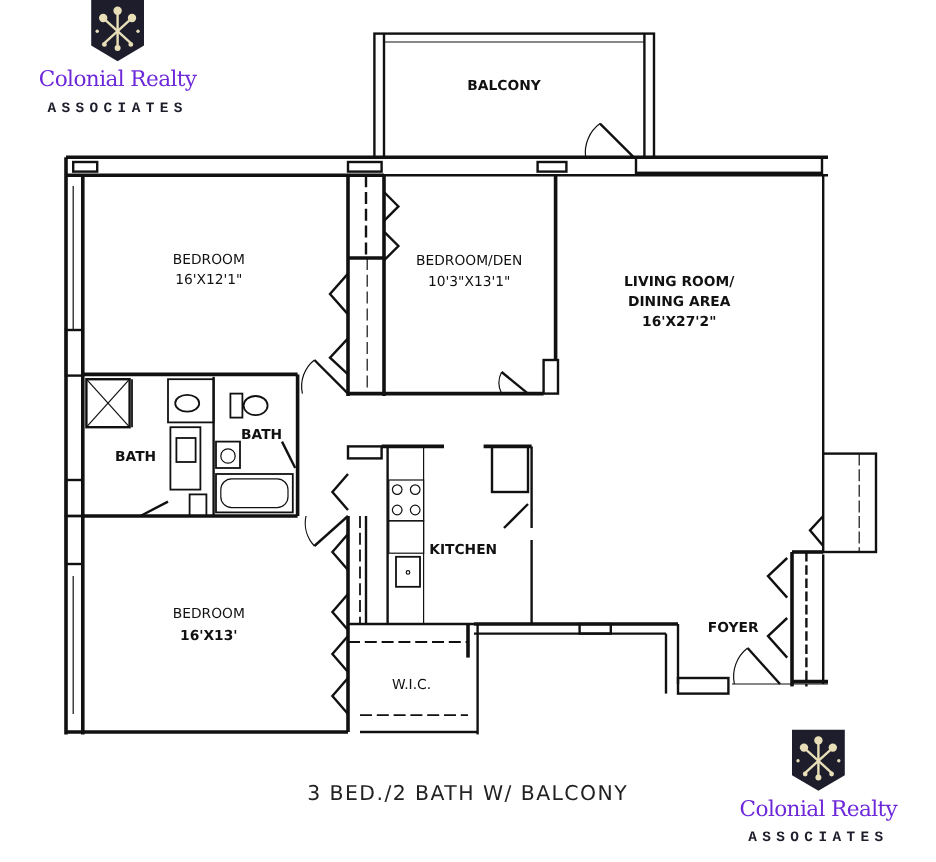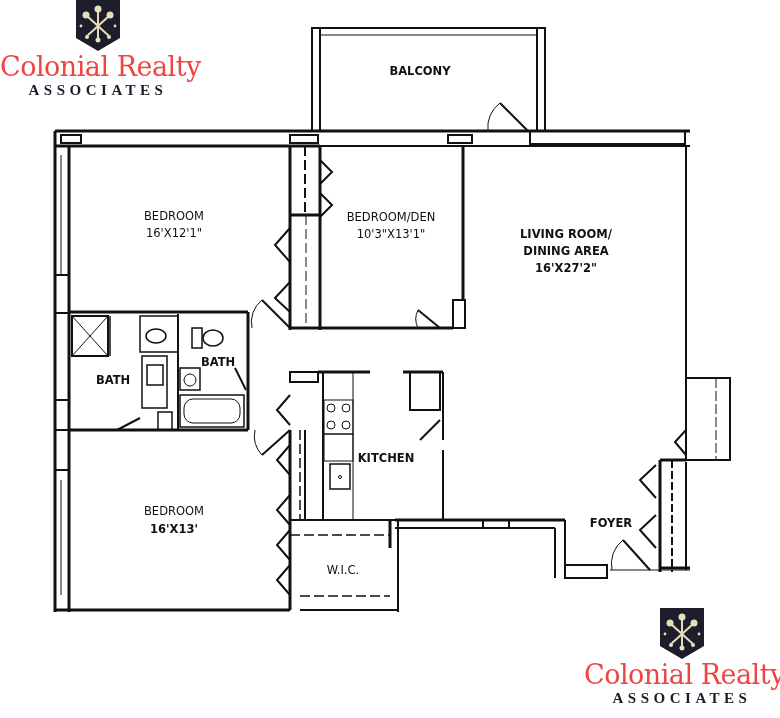--- a/index.html
+++ b/index.html
@@ -1,20 +1,20 @@
 <!DOCTYPE html>
 <html><head>
 <meta charset="utf-8">
 <style>
   html, body { margin:0; padding:0; background:#ffffff; }
   body { width:780px; height:718px; position:relative; overflow:hidden; font-family:"DejaVu Sans", sans-serif; }
   .logo { position:absolute; text-align:center; }
   .logo .shield { display:block; margin:0 auto; }
-  .logo .brand { font-family:"DejaVu Serif", serif; color:#ef4444; font-size:27px; letter-spacing:-0.5px; line-height:30px; white-space:nowrap; }
-  .logo .sub { font-family:Liberation Serif, serif; font-weight:bold; color:#1d1d2c; font-size:15px; letter-spacing:4.5px; line-height:16px; }
+  .logo .brand { font-family:"DejaVu Serif", serif; color:#6d28d9; font-size:18px; letter-spacing:-0.5px; line-height:30px; white-space:nowrap; }
+  .logo .sub { font-family:Liberation Mono, monospace; font-weight:bold; color:#1d1d2c; font-size:12px; letter-spacing:4.5px; line-height:16px; }
   #logo-top { left:0; top:0; width:196px; }
   #logo-bottom { left:584px; top:608px; width:196px; }
   svg.plan { position:absolute; left:0; top:0; }
   .lbl { font-family:"DejaVu Sans", sans-serif; font-size:11.5px; fill:#111; text-anchor:middle; }
   .lbl.b { font-weight:bold; }
   .caption { position:absolute; left:256px; top:652px; font-family:"DejaVu Sans", sans-serif; font-size:17px; color:#222; line-height:20px; letter-spacing:1.2px; }
 </style>
 </head>
 <body>
 
@@ -186,20 +186,21 @@
   <text class="lbl b" x="113" y="384">BATH</text>
   <text class="lbl b" x="218" y="366">BATH</text>
   <text class="lbl b" x="386" y="462">KITCHEN</text>
   <text class="lbl" x="174" y="515">BEDROOM</text>
   <text class="lbl b" x="174" y="533">16'X13'</text>
   <text class="lbl" x="343" y="574">W.I.C.</text>
   <text class="lbl b" x="611" y="527">FOYER</text>
 </svg>
 
 <div class="caption">
+  <div>3 BED./2 BATH W/ BALCONY</div>
 </div>
 
 <div class="logo" id="logo-bottom">
   <svg class="shield" width="48" height="52" viewBox="0 0 48 52">
     <path d="M2 0 H46 V38 L24 51 L2 38 Z" fill="#1d1d2c"></path>
     <g stroke="#e8dfb8" stroke-width="2" fill="none">
       <line x1="24" y1="10" x2="24" y2="38"></line>
       <line x1="13" y1="16" x2="35" y2="36"></line>
       <line x1="35" y1="16" x2="13" y2="36"></line>
     </g>

